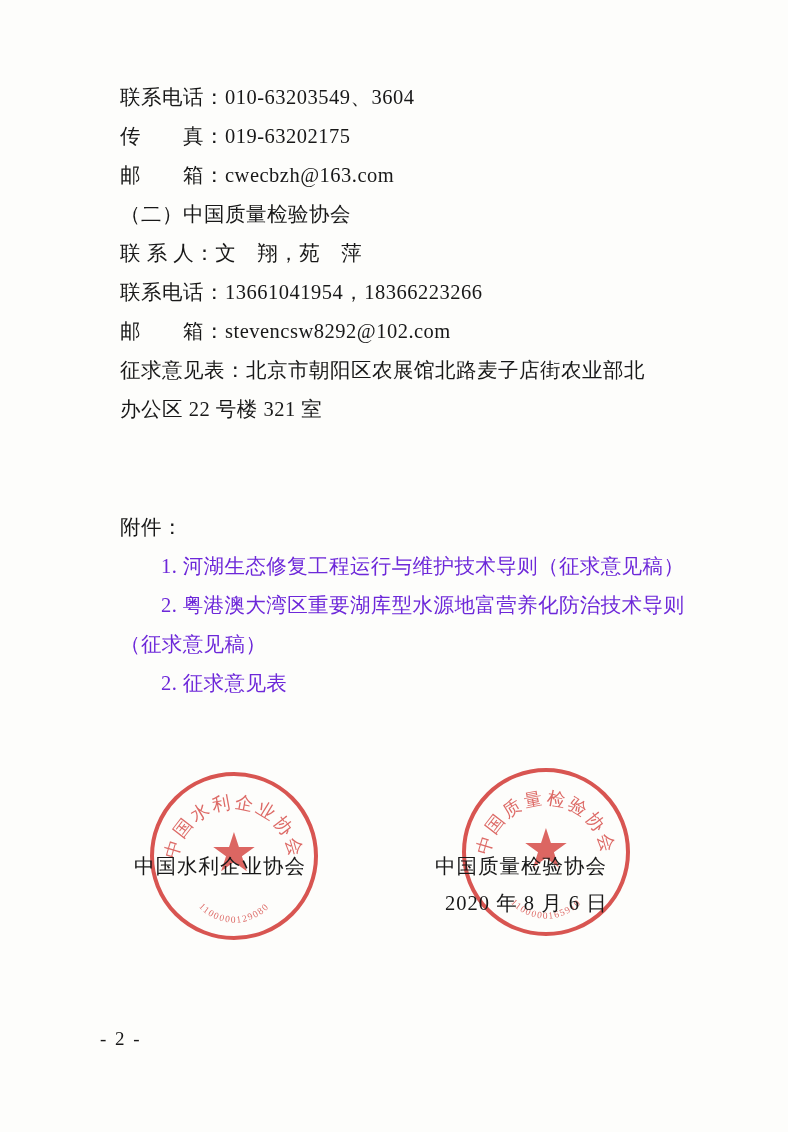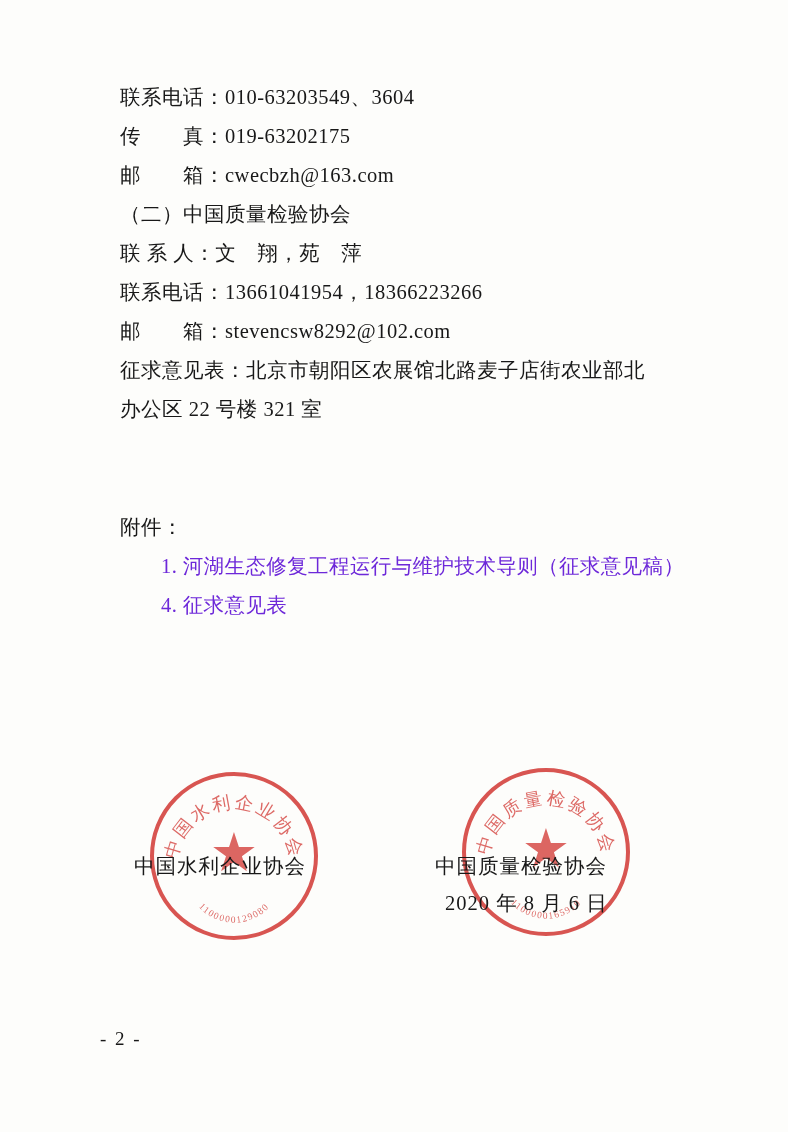--- a/index.html
+++ b/index.html
@@ -156,21 +156,22 @@
     <div class="line">联系电话：13661041954，18366223266</div>
     <div class="line">邮　　箱：stevencsw8292@102.com</div>
     <div class="line">征求意见表：北京市朝阳区农展馆北路麦子店街农业部北</div>
     <div class="line">办公区 22 号楼 321 室</div>
 
     <div class="gap-block"></div>
 
     <div class="line" style="text-indent:0;margin-top:35px;">附件：</div>
 
     <div class="attach-item">1. 河湖生态修复工程运行与维护技术导则（征求意见稿）</div>
-    <div class="attach-item">4. 征求意见表</div>
+    <div class="attach-item">2. 粤港澳大湾区重要湖库型水源地富营养化防治技术导则（征求意见稿）</div>
+    <div class="attach-item">2. 征求意见表</div>
 
   </div>
 
   <div class="seal seal1">
     <svg class="seal-arc" viewBox="0 0 168 168">
       <path id="arcLeft" d="M 24,94 A 60,60 0 0 1 144,94" fill="none"></path>
       <text><textPath href="#arcLeft" startOffset="50%" text-anchor="middle">中国水利企业协会</textPath></text>
       <path id="arcLeftBottom" d="M 34,104 A 50,50 0 0 0 134,104" fill="none"></path>
       <text class="bottom-text"><textPath href="#arcLeftBottom" startOffset="50%" text-anchor="middle">1100000129080</textPath></text>
     </svg>

